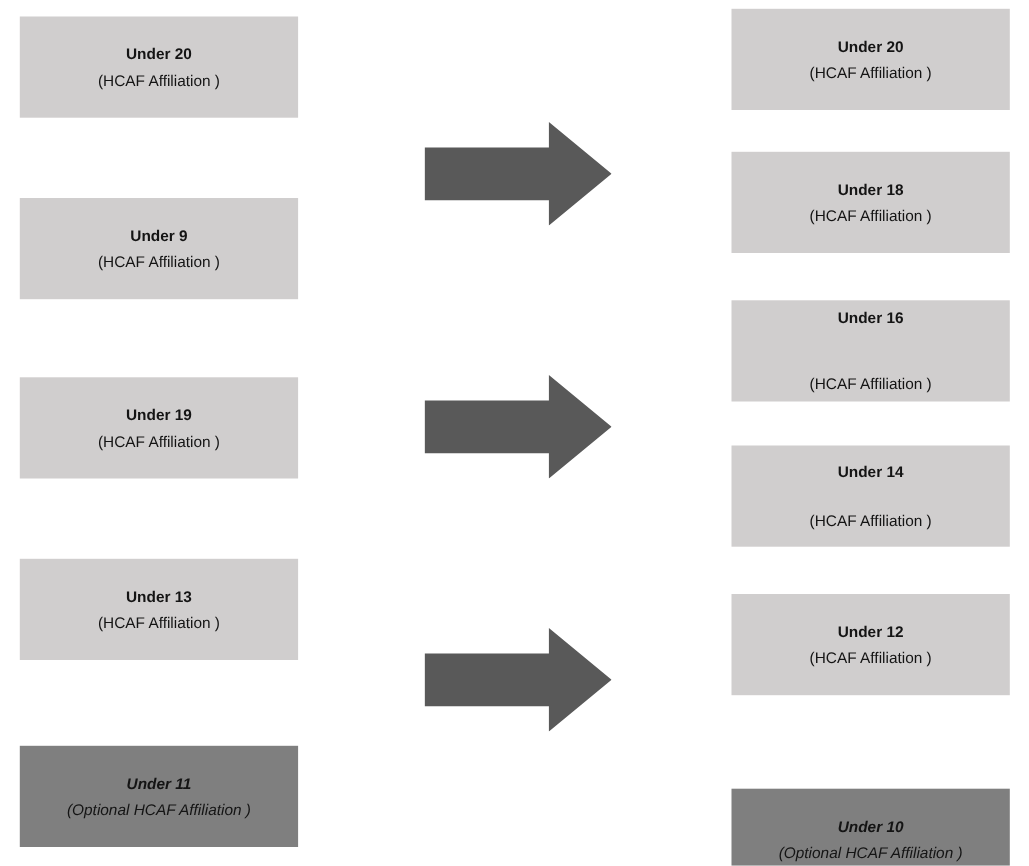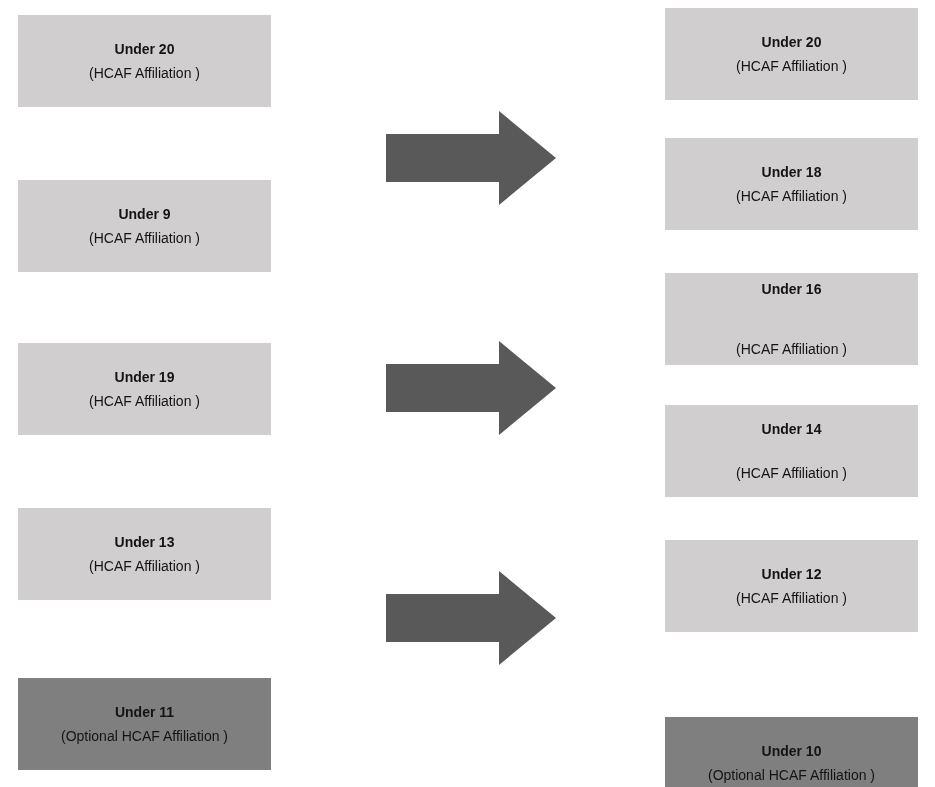--- a/index.html
+++ b/index.html
@@ -22,21 +22,21 @@
     display: flex;
     flex-direction: column;
     align-items: center;
     justify-content: center;
     text-align: center;
     color: #141414;
     line-height: 24px;
     font-size: 14px;
   }
   .box.light { background: #d0cece; }
-  .box.dark  { background: #7f7f7f; }
+  .box.dark  { background: #7f7f7f; font-style: italic; }
   .box-title {
     font-weight: bold;
     white-space: nowrap;
   }
   .box-subtitle {
     max-width: 185px;
   }
   .arrow {
     position: absolute;
     width: 170px;

